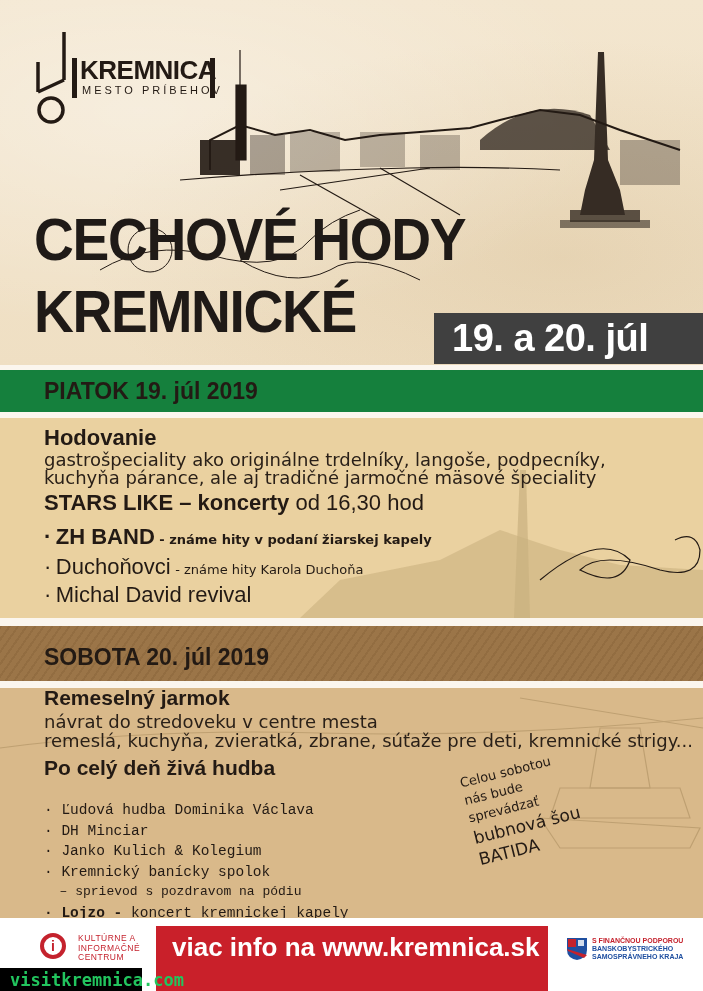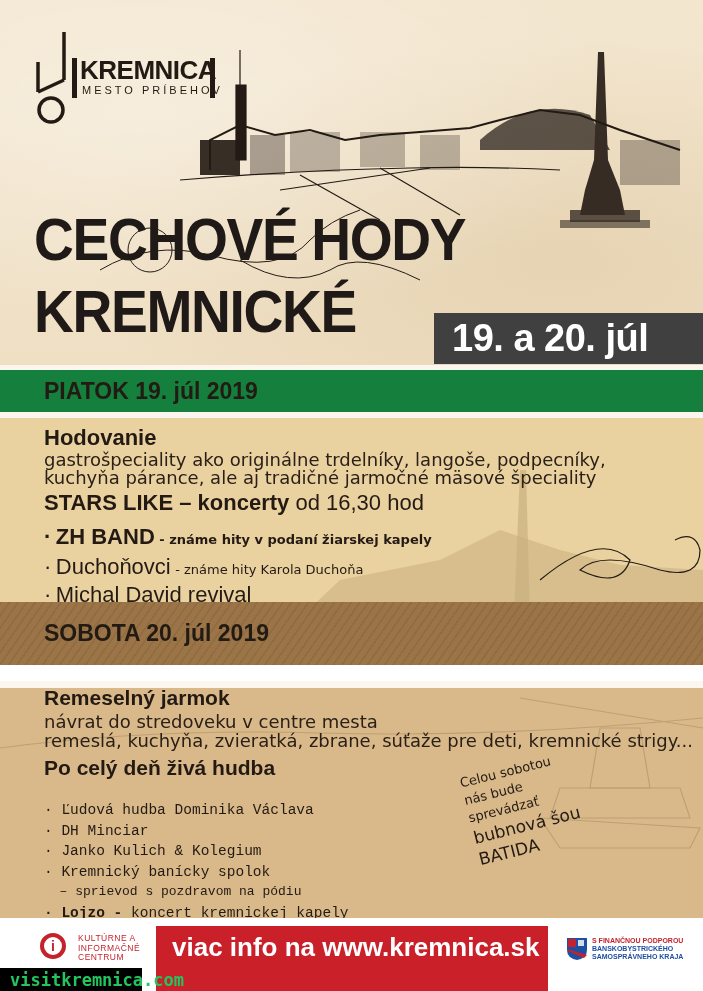--- a/index.html
+++ b/index.html
@@ -31,21 +31,21 @@
   .title.l1 { top: 208px; }
   .title.l2 { top: 280px; }
 
   .date-box { left: 434px; top: 313px; width: 269px; height: 51px; background: #404040;
     display: flex; align-items: center; padding-left: 18px; }
   .date-box span { color: #fff; font-family: "Liberation Sans", sans-serif; font-weight: 700; font-size: 38px; letter-spacing: -0.5px; }
 
   .band { left: 0; width: 703px; display: flex; align-items: center; padding-left: 44px; }
   .band span { font-family: "Liberation Sans", sans-serif; font-weight: 700; font-size: 23px; color: #231a14; }
   .band.fri { top: 370px; height: 42px; background: #15803d; }
-  .band.sat { top: 602px; height: 63px; background: #9b7548;
+  .band.sat { top: 626px; height: 63px; background: #9b7548;
      background-image: repeating-linear-gradient(125deg, rgba(120,85,45,0.25) 0 2px, rgba(0,0,0,0) 2px 7px); }
 
   .sec-fri { left: 0; top: 418px; width: 703px; height: 200px; background: #ead1a0; }
   .sec-sat { left: 0; top: 688px; width: 703px; height: 230px; background: #d9b98a; }
   .gap-white { left: 0; width: 703px; background: #fbf6ee; }
 
   .h-big { font-family: "Liberation Sans", sans-serif; font-weight: 700; font-size: 21px; color: #231a14; }
   .body-txt { font-family: "DejaVu Sans", sans-serif; font-size: 18px; color: #2a2018; line-height: 18px; }
 
   .stars { left: 44px; top: 490px; font-family: "Liberation Sans", sans-serif; font-size: 22px; color: #231a14; }

